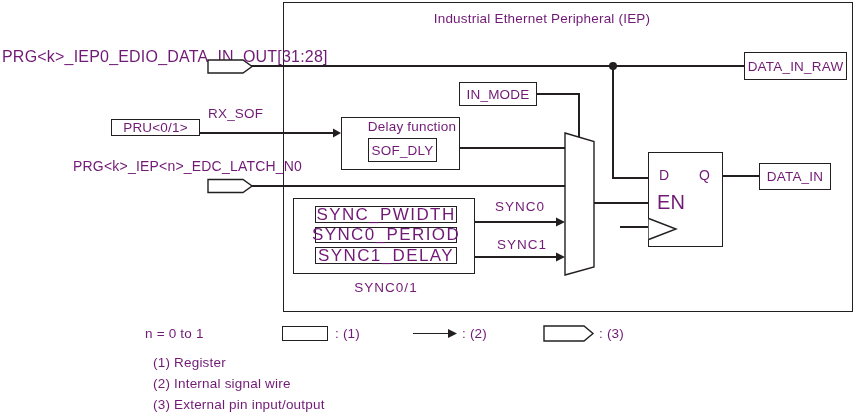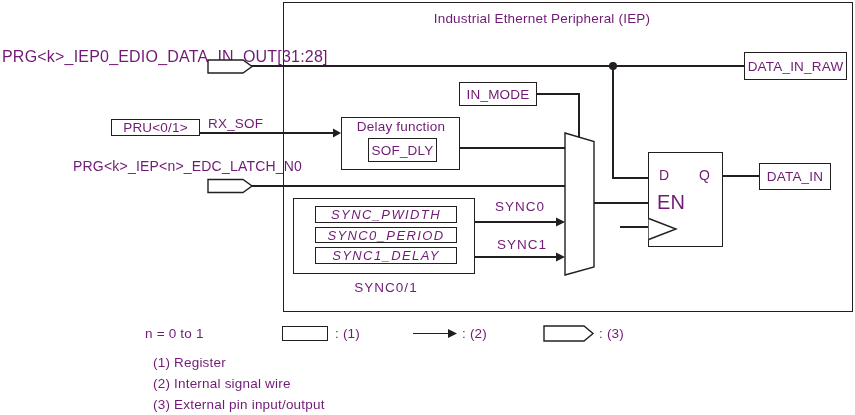--- a/index.html
+++ b/index.html
@@ -10,21 +10,21 @@
   }
   .box {
     position:absolute; box-sizing:border-box; border:1.4px solid #231f20;
     background:#ffffff; display:flex; align-items:center; justify-content:center;
     white-space:nowrap;
   }
   .lbl { position:absolute; white-space:nowrap; line-height:16px; }
   .ctr { transform:translateX(-50%); }
   .wh { position:absolute; height:1.4px; background:#231f20; }
   .wv { position:absolute; width:1.4px; background:#231f20; }
-  .reg { font-size:13px; letter-spacing:1.4px;font-style:italic; }
+  .reg { font-size:17px; letter-spacing:1.4px; }
   svg.overlay { position:absolute; left:0; top:0; width:855px; height:415px; pointer-events:none; }
   .shape { stroke:#231f20; stroke-width:1.4; fill:#ffffff; }
   .solid { fill:#231f20; stroke:none; }
 </style>
 </head>
 <body>
 
 <div id="canvas">
 
   <div class="wh" style="left:250px; top:65.3px; width:494px;"></div>
@@ -40,28 +40,28 @@
   <div class="wh" style="left:612.3px; top:177.3px; width:36.4px;"></div>
   <div class="wh" style="left:620px; top:226.3px; width:29px;"></div>
   <div class="wh" style="left:722px; top:175.3px; width:38px;"></div>
   <div class="wh" style="left:413px; top:332.8px; width:37px;"></div>
 
   <div class="box" style="left:283px; top:2px; width:570px; height:310px; background:transparent;"></div>
   <div class="lbl ctr" style="left:542px; top:11px;">Industrial Ethernet Peripheral (IEP)</div>
 
   <div class="lbl" style="left:2px; top:49px; font-size:16px;">PRG&lt;k&gt;_IEP0_EDIO_DATA_IN_OUT[31:28]</div>
   <div class="lbl" style="left:73px; top:158px; font-size:14px;">PRG&lt;k&gt;_IEP&lt;n&gt;_EDC_LATCH_N0</div>
-  <div class="lbl" style="left:208px; top:116px;">RX_SOF</div>
+  <div class="lbl" style="left:208px; top:106px;">RX_SOF</div>
 
   <div class="box" style="left:111px; top:119px; width:89px; height:17px;">
     <span>PRU&lt;0/1&gt;</span>
   </div>
 
   <div class="box" style="left:341px; top:117px; width:119px; height:53px;"></div>
-  <div class="lbl ctr" style="left:401px; top:119px;">Delay function</div>
+  <div class="lbl ctr" style="left:412px; top:119px;">Delay function</div>
   <div class="box" style="left:459px; top:82px; width:78px; height:24px;">
     <span>IN_MODE</span>
   </div>
 
   <div class="box" style="left:368px; top:138px; width:69px; height:24px;">
     <span>SOF_DLY</span>
   </div>
 
   <div class="box" style="left:293px; top:198px; width:182px; height:76px;"></div>
   <div class="box reg" style="left:315px; top:206px; width:142px; height:17px;">

